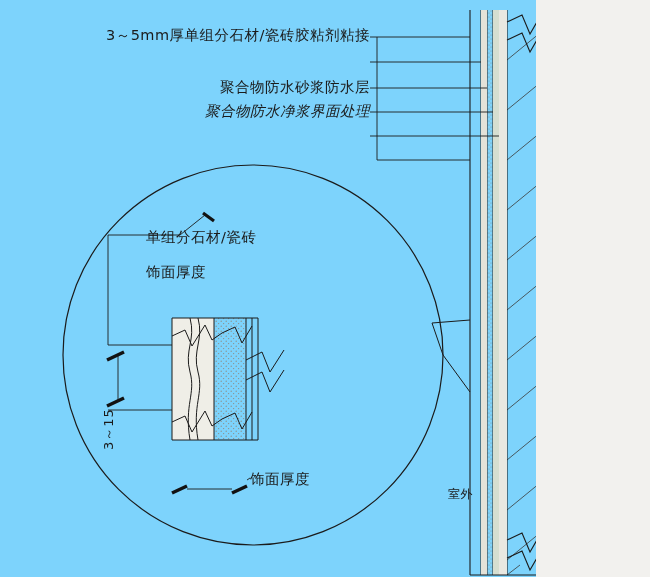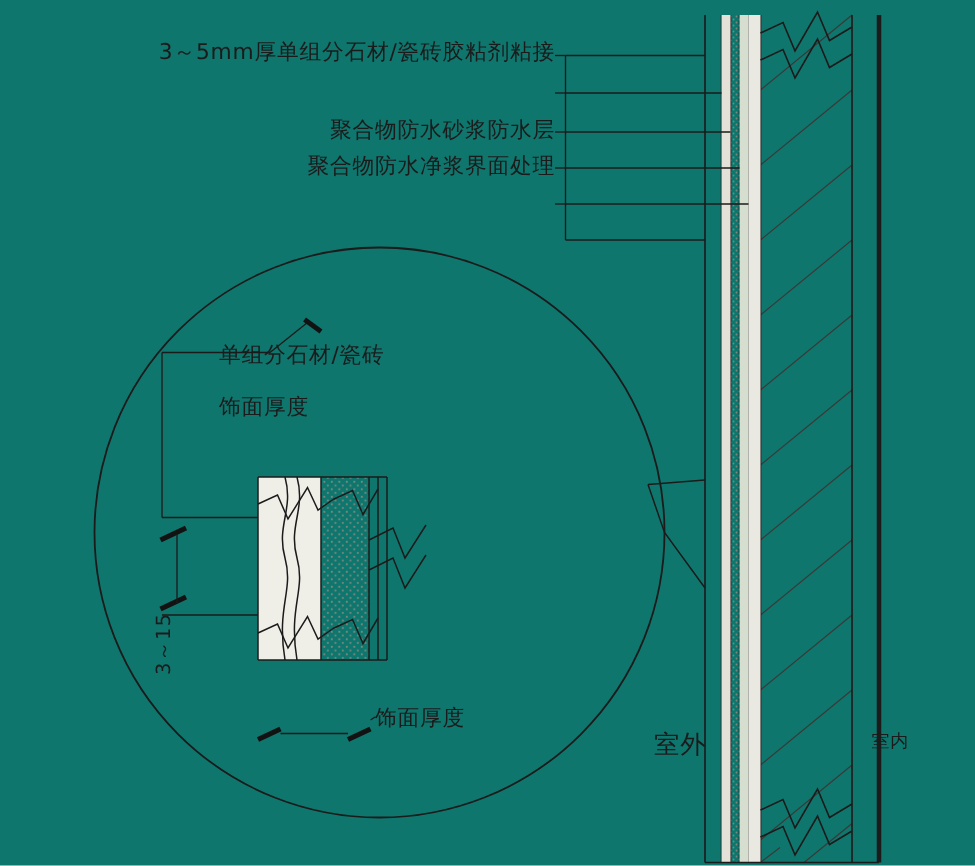--- a/index.html
+++ b/index.html
@@ -2,23 +2,23 @@
 <html><head>
 <meta charset="utf-8">
 <style>
   html, body {
     margin: 0;
     padding: 0;
     background: #f2f1ee;
   }
   #root {
     position: relative;
-    width: 650px;
+    width: 536px;
     height: 577px;
-    background: #0f766e;
+    background: #7dd3fc;
     font-family: "DejaVu Sans", "Liberation Sans", sans-serif;
     overflow: hidden;
   }
   .svg-layer {
     position: absolute;
     left: 0;
     top: 0;
     width: 650px;
     height: 577px;
   }
@@ -187,25 +187,25 @@
       <line x1="247" y1="480" x2="250" y2="478"></line>
     </g>
 
     <g stroke="#1b1b1b" stroke-width="1">
       <line x1="470" y1="575" x2="586" y2="575"></line>
     </g>
   </svg>
 
   <div class="lbl lbl-right" style="left:40px; top:26px; width:330px;">3～5mm厚单组分石材/瓷砖胶粘剂粘接</div>
   <div class="lbl lbl-right" style="left:40px; top:78px; width:330px;text-align:right;">聚合物防水砂浆防水层</div>
-  <div class="lbl lbl-right" style="left:40px; top:102px; width:330px;">聚合物防水净浆界面处理</div>
+  <div class="lbl lbl-right" style="left:40px; top:102px; width:330px;font-style:italic;">聚合物防水净浆界面处理</div>
 
   <div class="lbl" style="left:146px; top:228px;">单组分石材/瓷砖</div>
   <div class="lbl" style="left:146px; top:263px;">饰面厚度</div>
 
   <div class="lbl" style="left:250px; top:470px;">饰面厚度</div>
 
   <div class="vert-label" style="left:100px; top:450px;">3～15</div>
 
-  <div class="lbl" style="left:436px; top:487px; font-size:17px;text-align:right;">室外</div>
+  <div class="lbl" style="left:448px; top:487px; font-size:12px;text-align:right;">室外</div>
   <div class="lbl" style="left:581px; top:487px; font-size:12px;">室内</div>
 
 </div>
 
 </body></html>

